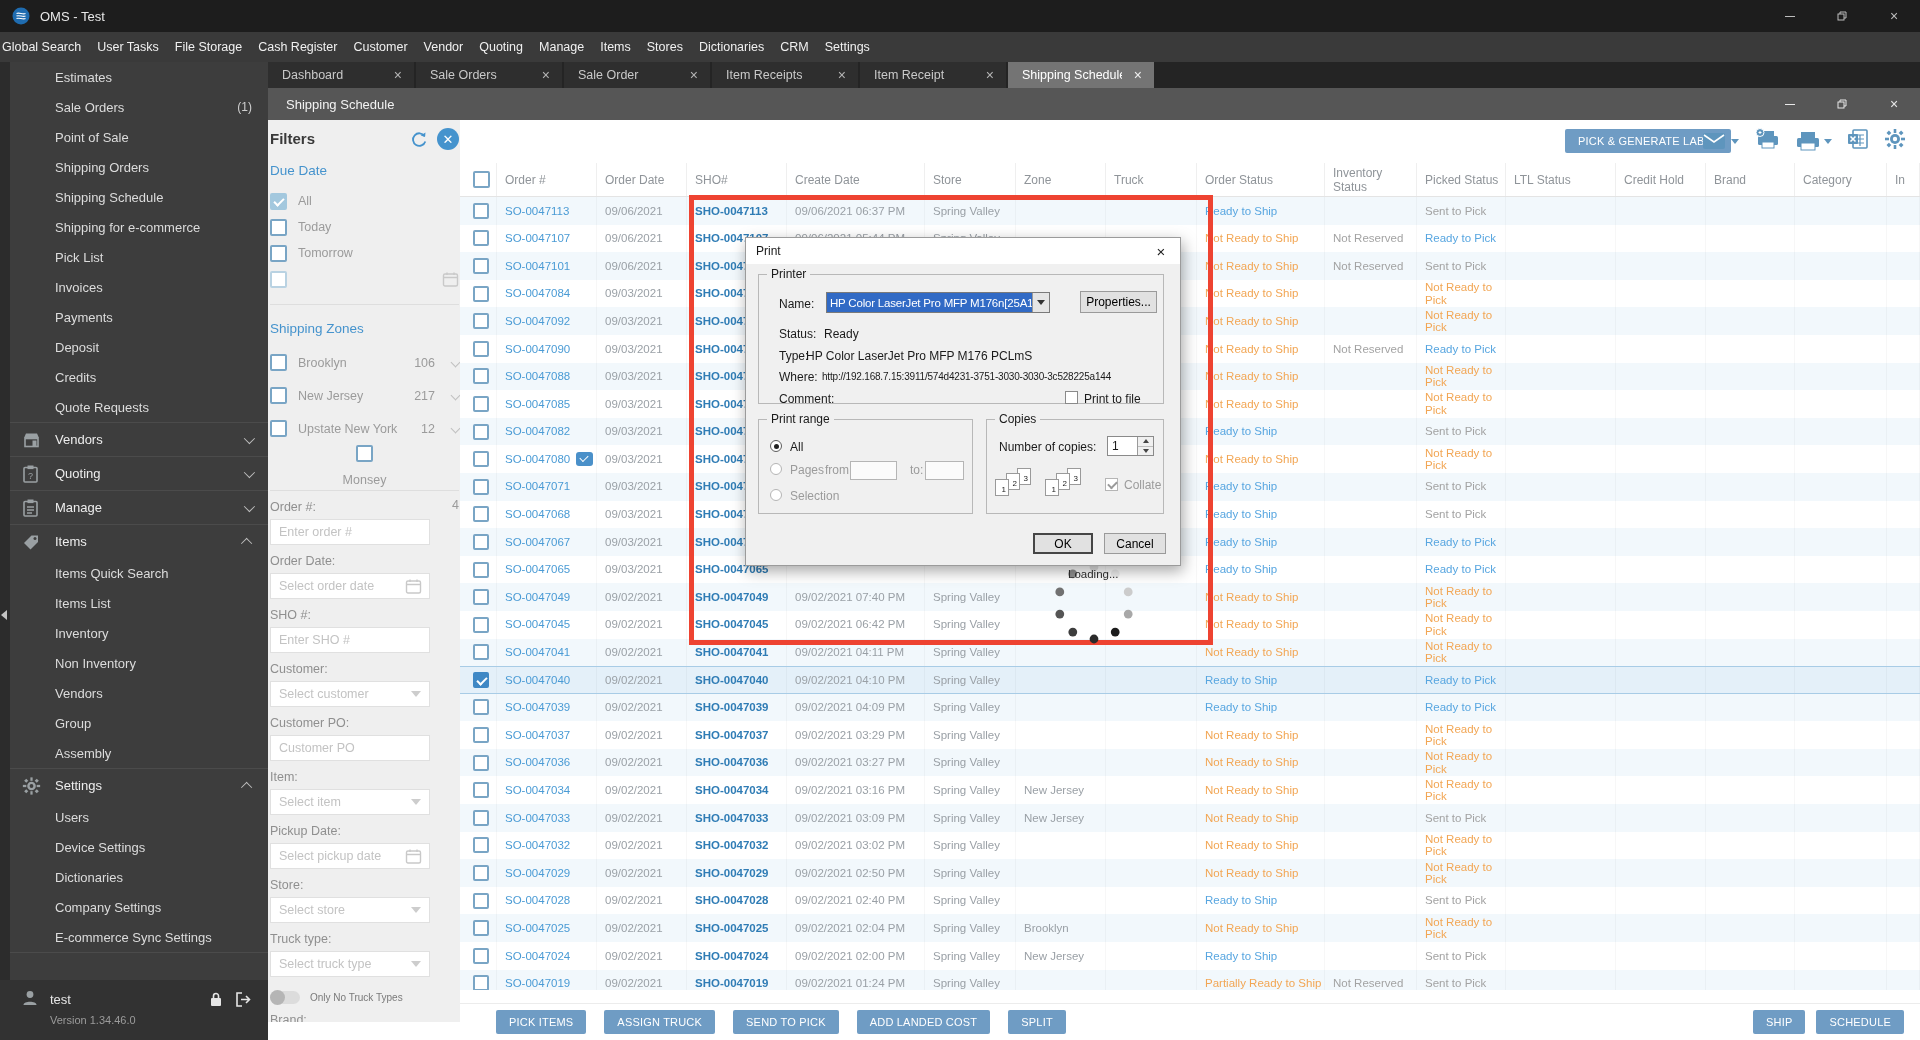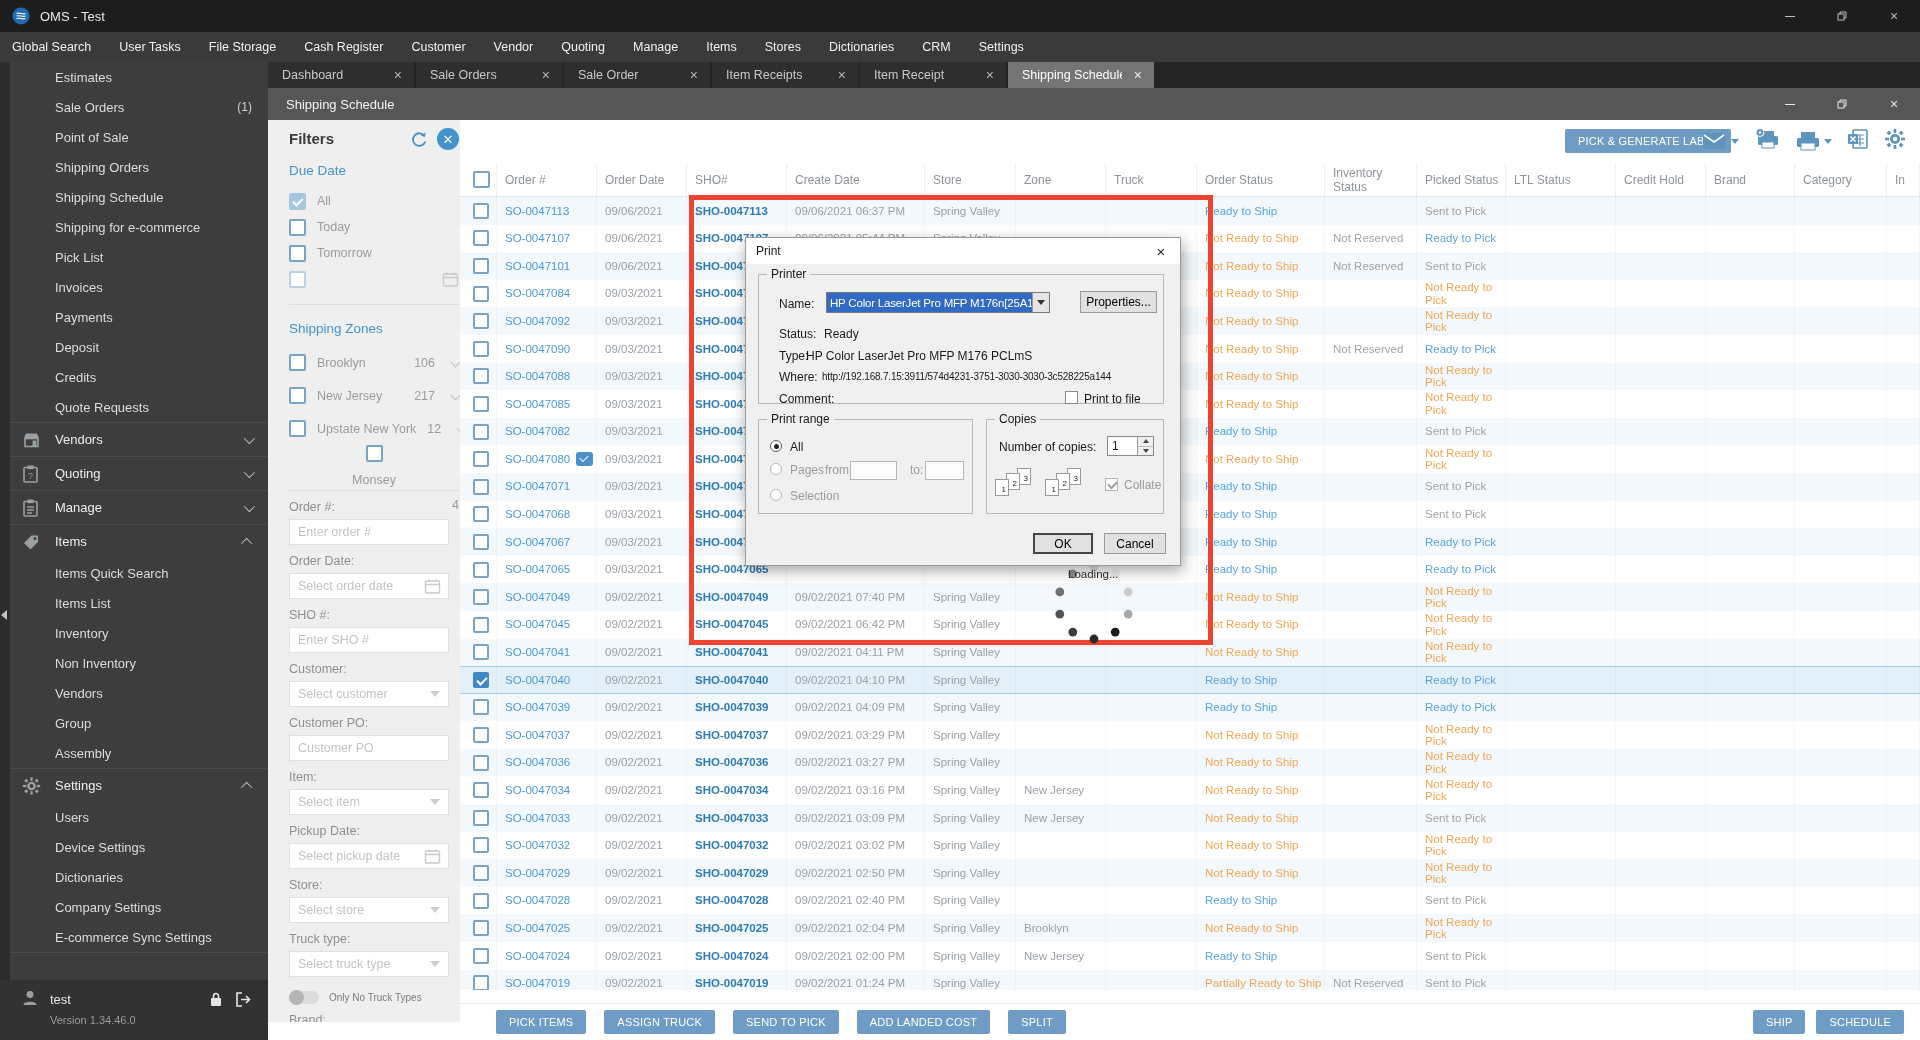--- a/index.html
+++ b/index.html
@@ -10,21 +10,21 @@
   
   .titlebar{position:absolute;left:0;top:0;width:100%;height:32px;background:#1d1d1d;color:#e8e8e8;
             display:flex;align-items:center;font-size:13px}
   .titlebar .logo{margin:0 10px 0 12px;display:flex}
   .wctrl{position:absolute;right:0;top:0;height:32px;display:flex}
   .wctrl span{width:52px;height:32px;display:flex;align-items:center;justify-content:center;color:#bdbdbd;font-size:14px}
   .glyph-min{display:inline-block;width:10px;border-bottom:1px solid currentColor;height:1px}
 
   
   .menubar{position:absolute;left:0;top:32px;width:100%;height:30px;background:#3a3a3a;
-           display:flex;align-items:center;gap:24px;padding-left:10px}
+           display:flex;align-items:center;gap:12px;padding-left:0}
   .menu-item{color:#f0f0f0;font-size:12.5px;padding:0 2px;white-space:nowrap}
 
   
   .sidebar{position:absolute;left:0;top:62px;width:268px;bottom:0;background:#3d3d3d;overflow:hidden}
   .side-strip{position:absolute;left:0;top:0;width:10px;bottom:0;background:#2c2c2c}
   .collapse-arrow{position:absolute;left:1px;top:548px;width:0;height:0;border-top:5px solid transparent;
                   border-bottom:5px solid transparent;border-right:6px solid #c4c4c4}
   .side-list{position:absolute;left:10px;right:0;top:0}
   .side-row{position:relative;display:flex;align-items:center;color:#dcdcdc;font-size:13px;padding-left:45px}
   .side-row.item{height:30px}
@@ -52,21 +52,21 @@
   .tab.active .tab-x{color:#f0f0f0}
 
   
   .mdibar{position:absolute;left:268px;top:88px;right:0;height:32px;background:#565656;color:#f2f2f2;
           display:flex;align-items:center;font-size:13px}
   .mdibar .mtitle{padding-left:18px}
   .mdibar .wctrl span{color:#e8e8e8}
 
   
   .filters{position:absolute;left:268px;top:120px;width:208px;bottom:18px;background:#efefef;
-           border-right:1px solid #d9d9d9;overflow:hidden;padding:10px 0 0 21px}
+           border-right:1px solid #d9d9d9;overflow:hidden;padding:10px 0 0 2px}
   .f-scroll{position:absolute;right:1px;top:0;bottom:0;width:6px;background:#e7e7e7}
   .f-scroll i{position:absolute;left:0;right:0;top:30px;height:190px;background:#d2d2d2}
   .f-title{font-size:15px;font-weight:bold;color:#3a3a3a}
   .f-refresh{position:absolute;right:46px;top:10px;display:flex}
   .f-close{position:absolute;right:16px;top:8px;width:22px;height:22px;border-radius:50%;background:#4593cd;
            color:#fff;font-size:13px;display:flex;align-items:center;justify-content:center}
   .f-head{color:#4593cd;font-size:13.5px;margin:16px 0 10px}
   .f-row{display:flex;align-items:center;gap:11px;height:26px;position:relative;padding-right:16px}
   .f-lab{color:#9b9b9b;font-size:12.5px;white-space:nowrap}
   .cb{width:17px;height:17px;border:2px solid #79a5c5;border-radius:2px;background:#fff;flex:none;position:relative;display:inline-block}

